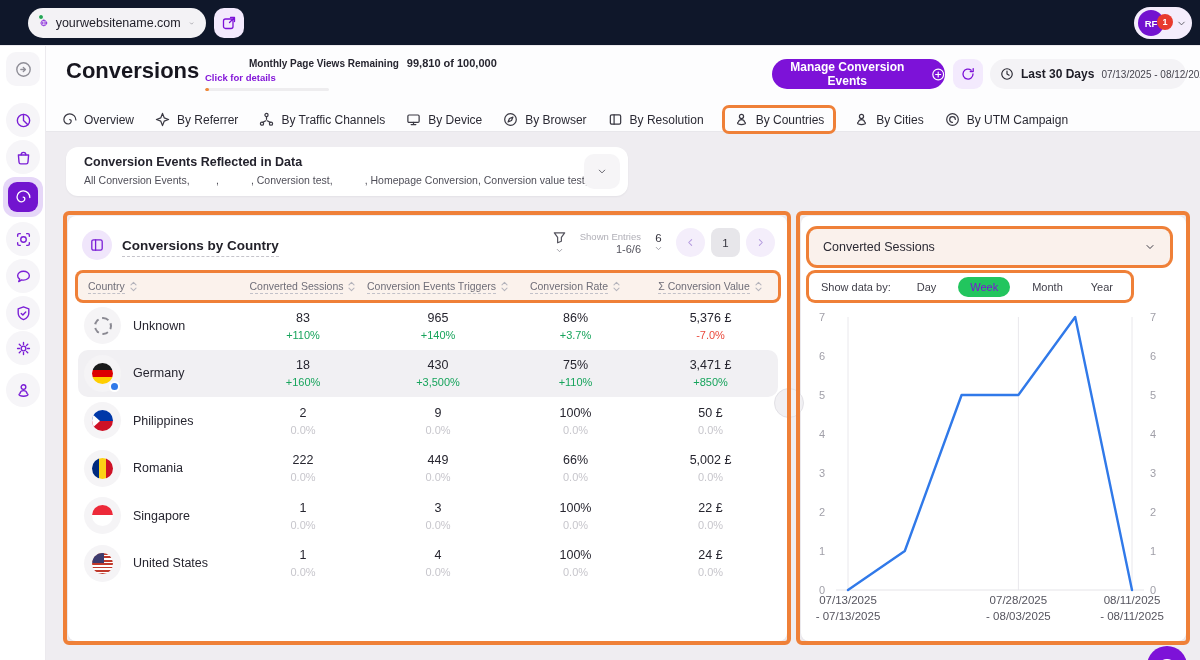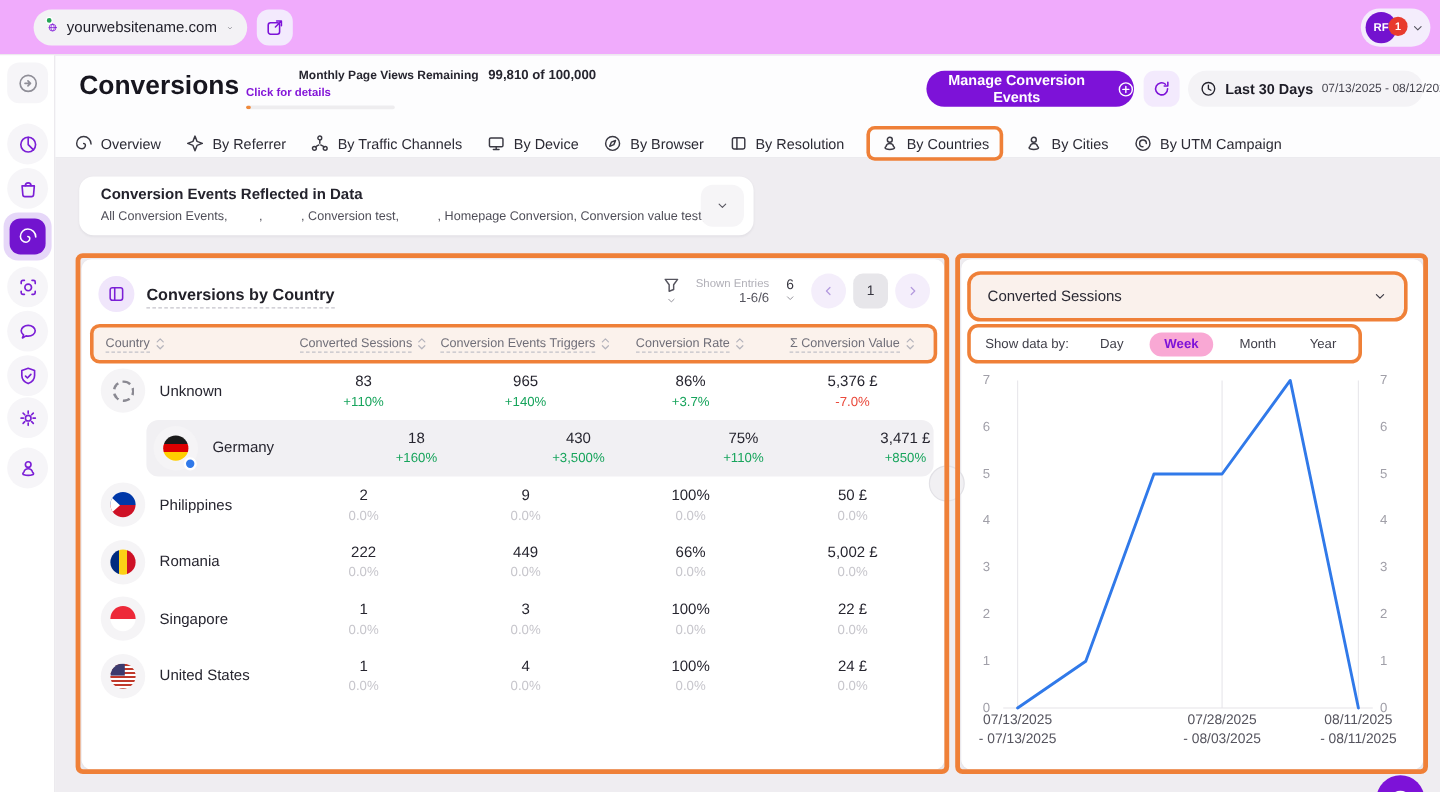--- a/index.html
+++ b/index.html
@@ -1,21 +1,21 @@
 <!DOCTYPE html>
 <html><head>
 <meta charset="utf-8">
 <style>
   *{box-sizing:border-box;margin:0;padding:0;}
   html,body{width:1200px;height:660px;overflow:hidden;}
   body{font-family:"Liberation Sans","DejaVu Sans",sans-serif;background:#efedf1;color:#26252f;}
   .stage{position:relative;width:1200px;height:660px;overflow:hidden;background:#efedf1;}
   .icon svg{display:block;width:100%;height:100%;}
   
-  .topbar{position:absolute;left:0;top:0;width:1200px;height:46px;background:#f0abfc;border-bottom:1px solid #eceaee;z-index:5;text-align:center;}
+  .topbar{position:absolute;left:0;top:0;width:1200px;height:46px;background:#0f172a;border-bottom:1px solid #eceaee;z-index:5;text-align:center;}
   .site-pill{position:absolute;left:28px;top:8px;height:30px;width:178px;background:#f3f2f5;border-radius:15px;display:flex;align-items:center;gap:8px;padding:0 12px;cursor:pointer;}
   .site-pill .globe{position:relative;width:16px;height:16px;color:#7d12d8;}
   .site-pill .globe .gdot{position:absolute;left:-2px;top:-1px;width:6px;height:6px;border-radius:50%;background:#23a455;border:1px solid #fff;}
   .site-pill .sname{font-size:12.5px;color:#1f1e28;}
   .chev{width:11px;height:11px;color:#55545e;}
   .ext-btn{position:absolute;left:214px;top:8px;width:30px;height:30px;border:none;border-radius:10px;background:#f3eafd;color:#7d12d8;cursor:pointer;padding:7px;}
   .avatar-pill{position:absolute;right:8px;top:7px;width:58px;height:32px;background:#f4edfc;border-radius:16px;cursor:pointer;}
   .avatar{position:absolute;left:4px;top:3px;width:26px;height:26px;border-radius:50%;background:#7312cf;color:#fff;font-size:9.5px;font-weight:bold;display:flex;align-items:center;justify-content:center;}
   .nbadge{position:absolute;left:23px;top:7px;width:16px;height:16px;border-radius:50%;background:#e83b2e;color:#fff;font-size:9px;font-weight:bold;display:flex;align-items:center;justify-content:center;z-index:2;}
   .avatar-pill .chev{position:absolute;right:5px;top:11px;}
@@ -79,21 +79,21 @@
   .pager{display:flex;align-items:center;gap:6px;}
   .pg-btn{width:29px;height:29px;border:none;border-radius:50%;background:#f4eefb;color:#b49ade;padding:8px;cursor:pointer;}
   .pg-cur{width:29px;height:29px;border-radius:8px;background:#e7e6ea;color:#36353f;font-size:11.5px;display:flex;align-items:center;justify-content:center;}
   .thead{position:absolute;left:10px;top:57px;width:700px;height:27px;background:#fbf2ec;border-radius:5px;display:grid;grid-template-columns:160px 130px 140px 135px 135px;align-items:center;box-shadow:0 0 0 3px #ef8038;}
   .hcell{display:flex;align-items:center;justify-content:center;gap:4px;font-size:10.5px;color:#6f6e78;cursor:pointer;}
   .hcell.first{justify-content:flex-start;padding-left:10px;}
   .htext{border-bottom:1px dashed #c2c1c8;padding-bottom:1px;white-space:nowrap;}
   .sort{width:9px;height:11px;color:#b5b4bc;flex:none;}
   .tbody{position:absolute;left:10px;top:86px;width:700px;}
   .trow{display:grid;grid-template-columns:160px 130px 140px 135px 135px;align-items:center;height:47.5px;}
-  .trow.hl{background:#f1f0f3;border-radius:10px;margin-left:44px;}
+  .trow.hl{background:#f1f0f3;border-radius:10px;}
   .cell.country{display:flex;align-items:center;gap:12px;padding-left:6px;}
   .flagwell{position:relative;width:37px;height:37px;border-radius:50%;background:#f5f4f6;display:flex;align-items:center;justify-content:center;flex:none;}
   .flag{position:relative;width:21px;height:21px;border-radius:50%;overflow:hidden;}
   .flag.unknown{width:18px;height:18px;border:2px dashed #8a8992;background:transparent;border-radius:50%;}
   .flag.de{background:linear-gradient(180deg,#1a1a1a 0 34%,#dd0000 34% 67%,#ffce00 67%);}
   .flag.ph{background:linear-gradient(180deg,#0038a8 0 50%,#ce1126 50%);}
   .flag.ph::before{content:"";position:absolute;left:-3px;top:1px;border-top:10px solid transparent;border-bottom:10px solid transparent;border-left:11px solid #fff;}
   .flag.ro{background:linear-gradient(90deg,#002b7f 0 34%,#fcd116 34% 67%,#ce1126 67%);}
   .flag.sg{background:linear-gradient(180deg,#ed2939 0 50%,#fff 50%);}
   .flag.us{background:repeating-linear-gradient(180deg,#c0392b 0 1.7px,#fff 1.7px 3.4px);}
@@ -105,21 +105,21 @@
   .cell.num .chg{font-size:11px;margin-top:4px;}
   .chg.up{color:#17a45c;}
   .chg.down{color:#ea4a3c;}
   .chg.flat{color:#c7c6cc;}
   
   .metric-select{position:absolute;left:8px;top:13px;width:361px;height:36px;background:#faf1ec;border-radius:8px;display:flex;align-items:center;padding:0 14px;font-size:12.5px;color:#2b2a34;box-shadow:0 0 0 3px #ef8038;cursor:pointer;}
   .metric-select .chev{margin-left:auto;width:12px;height:12px;color:#3a3943;}
   .showdata{position:absolute;left:8px;top:57px;height:27px;display:inline-flex;align-items:center;gap:20px;padding:0 12px;border-radius:6px;box-shadow:0 0 0 3px #ef8038;}
   .sd-label{font-size:11px;color:#3f3e48;white-space:nowrap;}
   .interval{border:none;background:transparent;font-size:11px;color:#3f3e48;cursor:pointer;padding:4px 6px;border-radius:12px;font-family:inherit;white-space:nowrap;}
-  .interval.sel{background:#f9a8d4;color:#7d12d8;font-weight:bold;padding:4px 12px;}
+  .interval.sel{background:#22c55e;color:#7d12d8;font-weight:normal;padding:4px 12px;}
   .chart-svg{position:absolute;left:29px;top:94px;width:320px;height:295px;}
   .ytick{position:absolute;width:22px;font-size:11px;color:#a09fa8;line-height:16px;}
   .ytick.left{left:2px;text-align:right;}
   .ytick.right{left:349px;text-align:left;}
   .xtick{position:absolute;top:376px;width:110px;text-align:center;font-size:11.5px;color:#55545e;line-height:16px;}
   
   .split-handle{position:absolute;left:774px;top:388px;width:30px;height:30px;border-radius:50%;background:#f1f0f3;border:1px solid #e2e1e6;z-index:10;}
   .chat-widget{position:absolute;left:1147px;top:646px;width:40px;height:40px;border-radius:50%;background:#7d12d8;color:#fff;padding:10px;z-index:60;cursor:pointer;border:none;}
 </style>
 </head>

